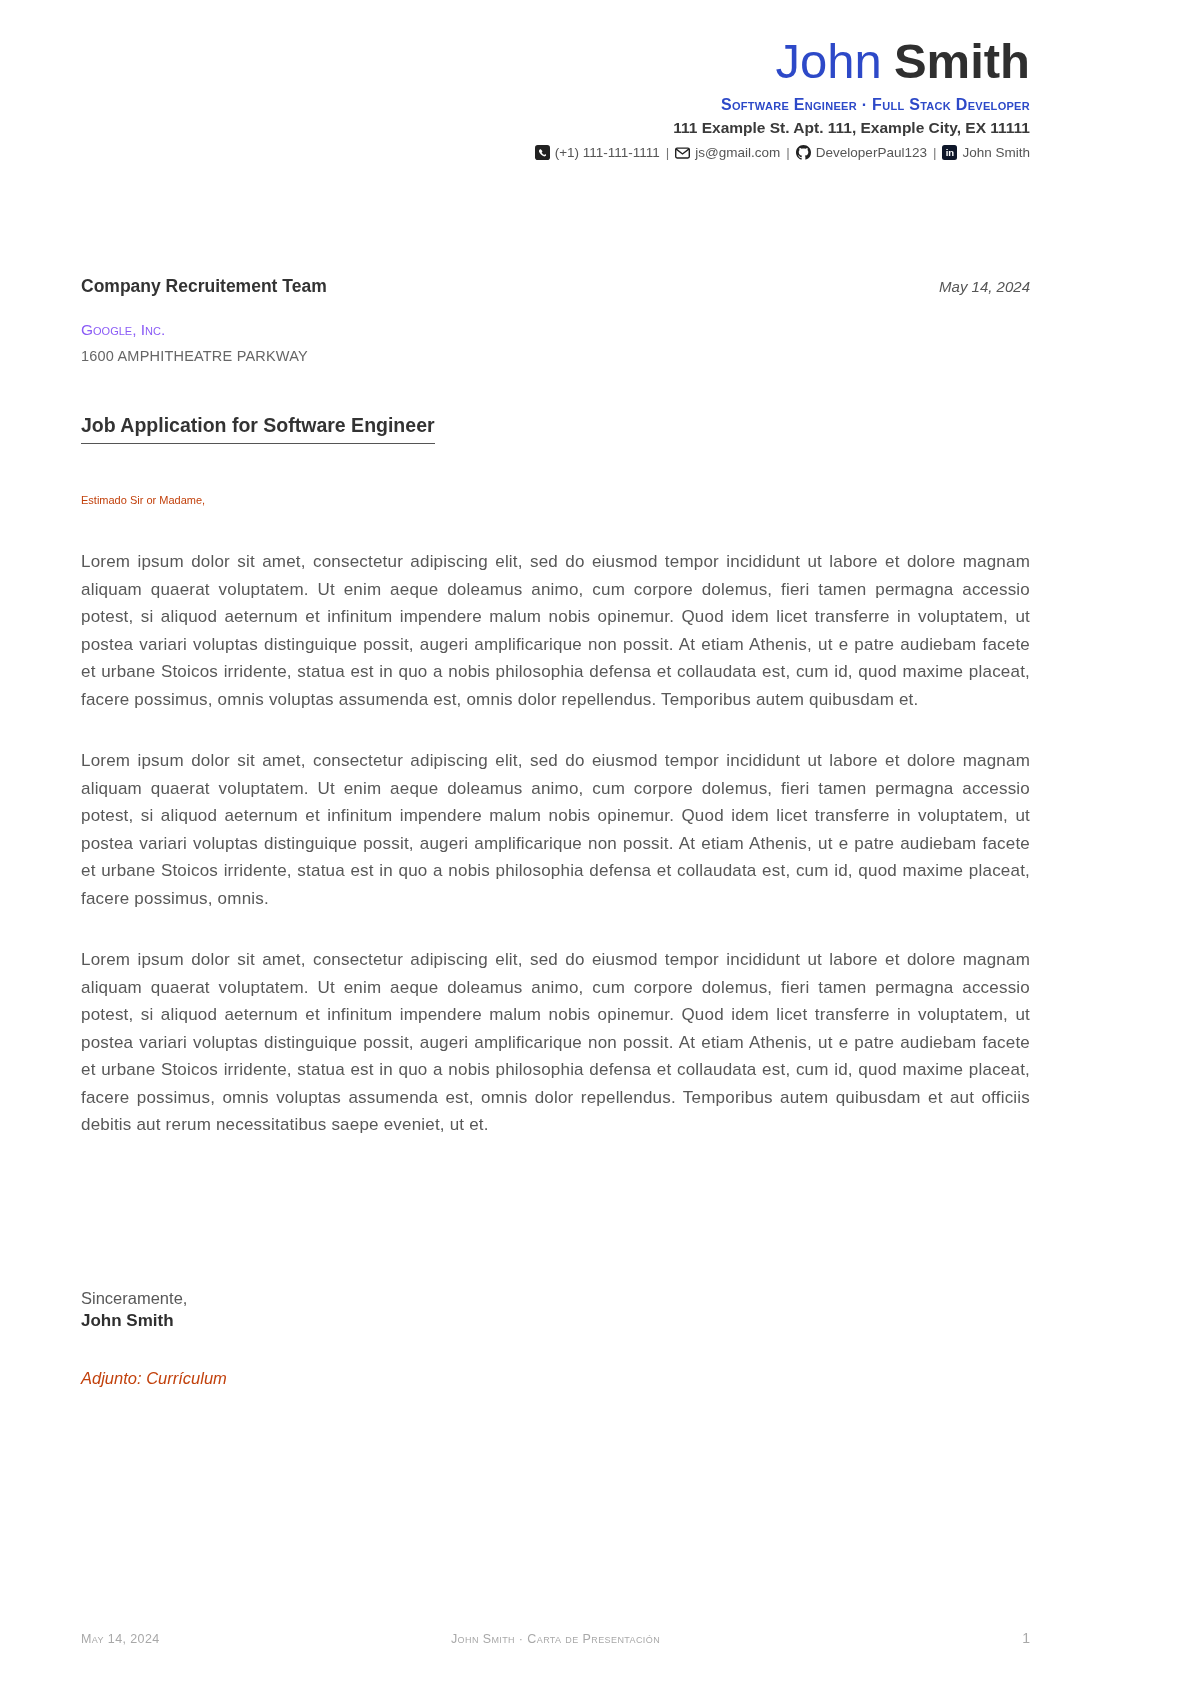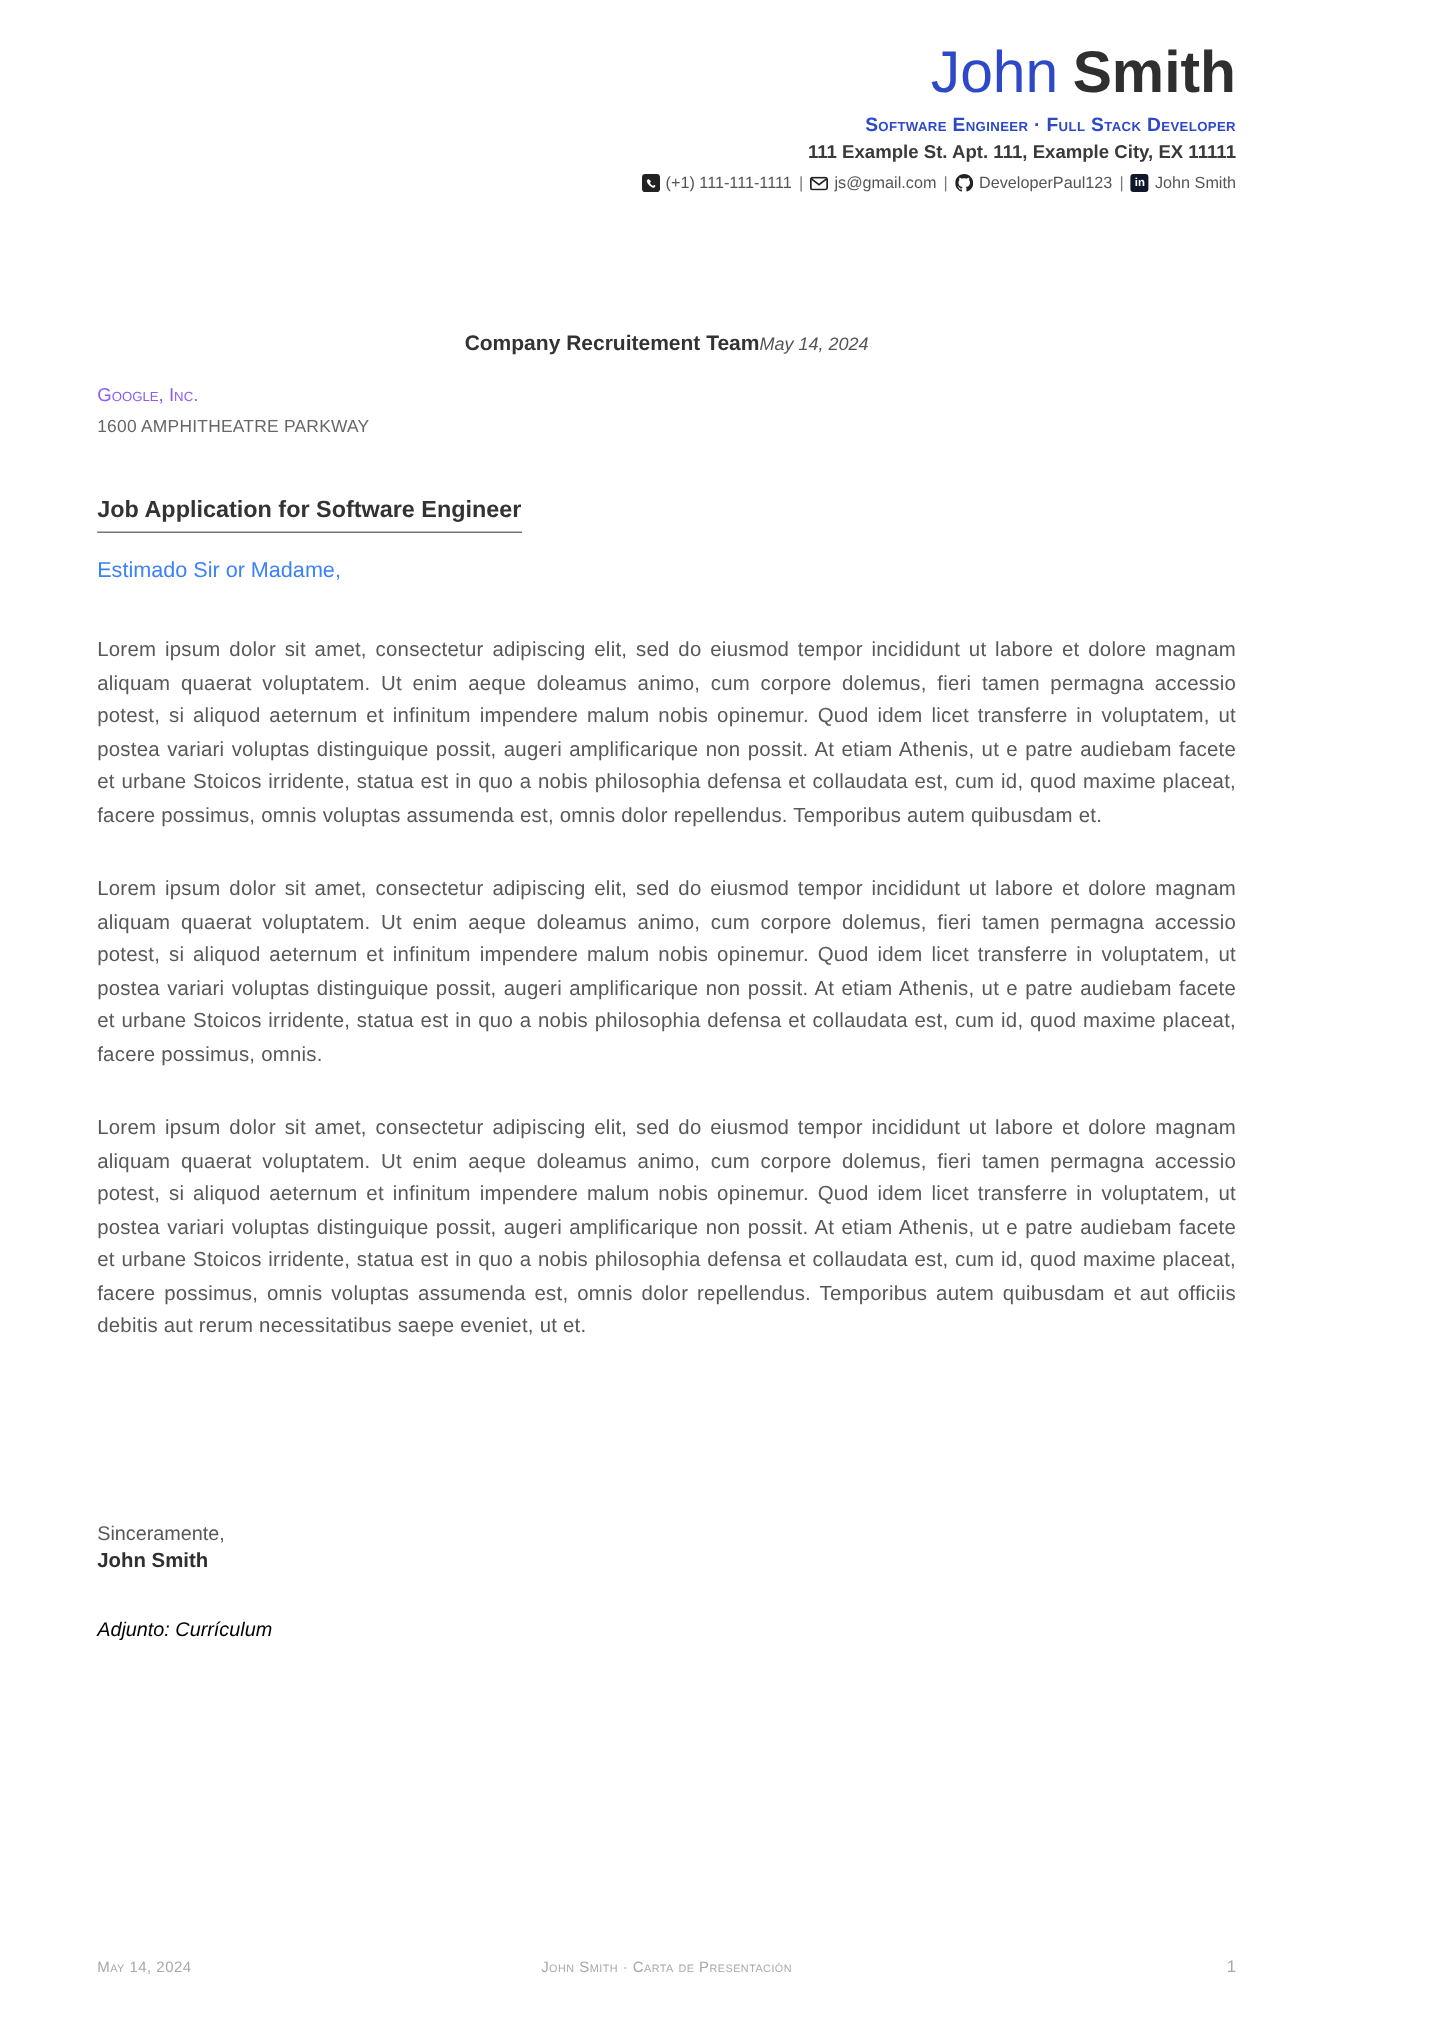--- a/index.html
+++ b/index.html
@@ -90,21 +90,21 @@
     justify-content: center;
   }
   .sep {
     color: #777777;
   }
 
   
   .recipient-row {
     margin-top: 116px;
     display: flex;
-    justify-content: center;
+    justify-content: space-between;
     align-items: baseline;
   }
   .recipient-team {
     font-size: 17.5px;
     font-weight: 700;
     color: #333333;
   }
   .letter-date {
     font-size: 15px;
     font-style: italic;
@@ -127,23 +127,23 @@
   .subject {
     display: inline-block;
     margin-top: 50px;
     font-size: 19.5px;
     font-weight: 700;
     color: #333333;
     padding-bottom: 6px;
     border-bottom: 1.5px solid #555555;
   }
   .salutation {
-    margin-top: 21px;
-    font-size: 18px;
-    color: #3b82f6;
+    margin-top: 50px;
+    font-size: 11px;
+    color: #c2410c;
   }
   .body-par {
     margin: 42px 0 0 0;
     font-size: 17px;
     line-height: 27.5px;
     letter-spacing: 0.2px;
     text-align: justify;
     color: #585858;
   }
   .body-par + .body-par {
@@ -159,21 +159,21 @@
   .signature {
     margin-top: 3px;
     font-size: 17px;
     font-weight: 700;
     color: #2F2F2F;
   }
   .enclosure {
     margin-top: 38px;
     font-size: 16.5px;
     font-style: italic;
-    color: #000000;
+    color: #c2410c;
   }
 
   
   .footer {
     position: absolute;
     left: 81px;
     width: 949px;
     bottom: 38px;
     display: flex;
     align-items: baseline;

